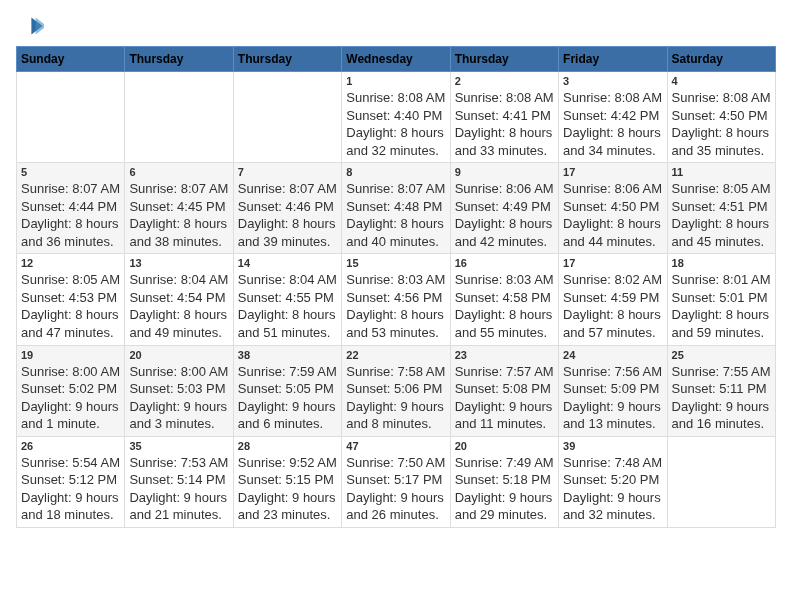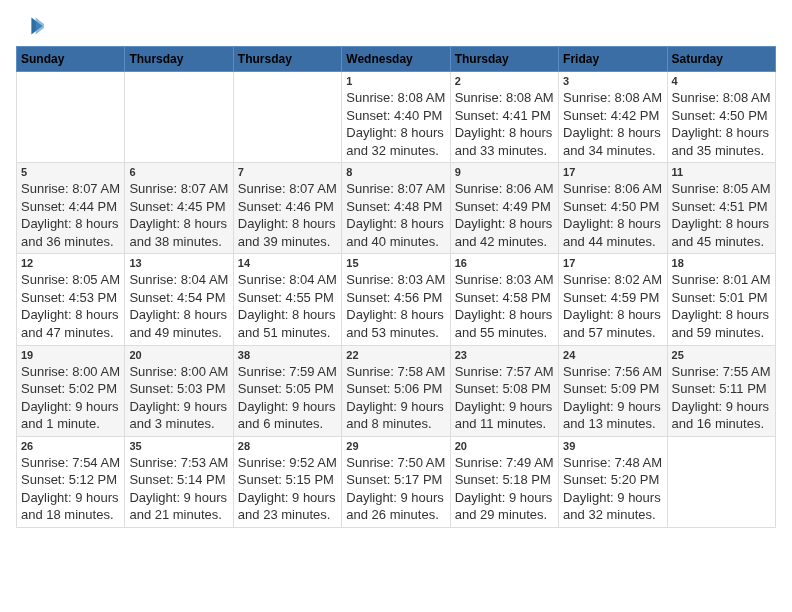--- a/index.html
+++ b/index.html
@@ -288,38 +288,38 @@
           <td>
             <span class="day-number">25</span>
             <div class="day-info">Sunrise: 7:55 AM
 Sunset: 5:11 PM
 Daylight: 9 hours and 16 minutes.</div>
           </td>
         </tr>
         <tr>
           <td>
             <span class="day-number">26</span>
-            <div class="day-info">Sunrise: 7:54 AM
+            <div class="day-info">Sunrise: 5:54 AM
 Sunset: 5:12 PM
 Daylight: 9 hours and 18 minutes.</div>
           </td>
           <td>
             <span class="day-number">35</span>
             <div class="day-info">Sunrise: 7:53 AM
 Sunset: 5:14 PM
 Daylight: 9 hours and 21 minutes.</div>
           </td>
           <td>
             <span class="day-number">28</span>
             <div class="day-info">Sunrise: 9:52 AM
 Sunset: 5:15 PM
 Daylight: 9 hours and 23 minutes.</div>
           </td>
           <td>
-            <span class="day-number">29</span>
+            <span class="day-number">47</span>
             <div class="day-info">Sunrise: 7:50 AM
 Sunset: 5:17 PM
 Daylight: 9 hours and 26 minutes.</div>
           </td>
           <td>
             <span class="day-number">20</span>
             <div class="day-info">Sunrise: 7:49 AM
 Sunset: 5:18 PM
 Daylight: 9 hours and 29 minutes.</div>
           </td>

